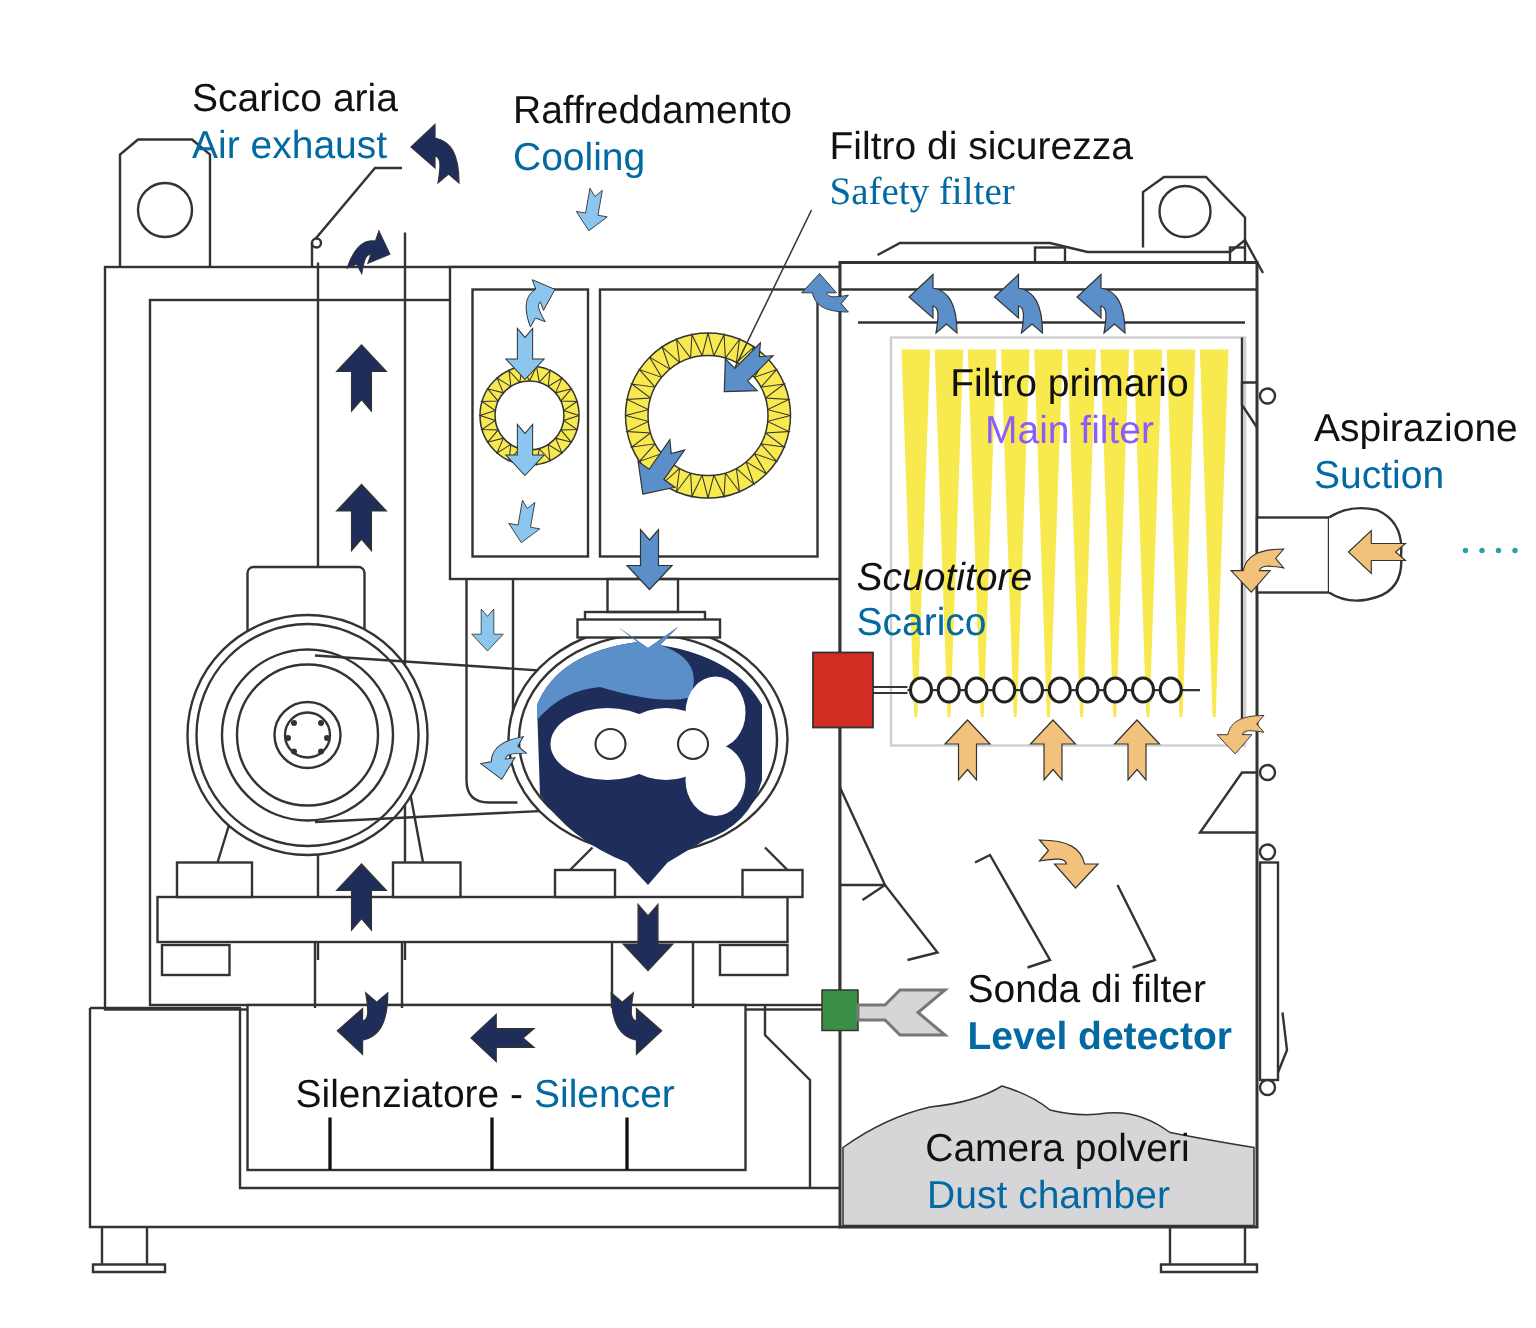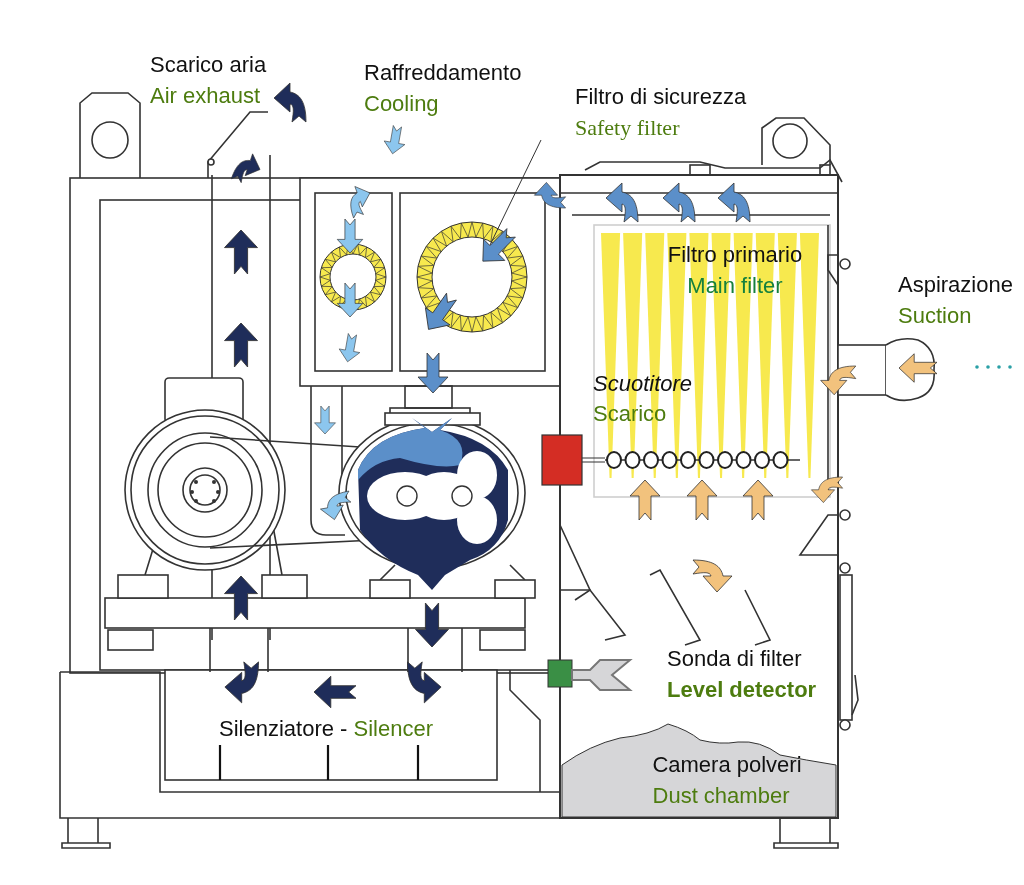--- a/index.html
+++ b/index.html
@@ -1,20 +1,20 @@
 <!DOCTYPE html>
 <html><head>
 <meta charset="utf-8">
 <style>
   html, body { margin:0; padding:0; background:#ffffff; }
   body { width:1024px; height:885px; position:relative; overflow:hidden; font-family:"Liberation Sans", sans-serif; }
   #diagram { position:absolute; left:0; top:0; width:1024px; height:885px; }
-  .lbl { position:absolute; font-family:"Liberation Sans", sans-serif; font-size:22px; line-height:26px; white-space:nowrap;margin-left:22px; }
+  .lbl { position:absolute; font-family:"Liberation Sans", sans-serif; font-size:26px; line-height:26px; white-space:nowrap; }
   .it { color:#111111; }
-  .en { color:#4d7c0f; }
+  .en { color:#0369a1; }
   .c { text-align:center; }
 </style>
 </head>
 <body>
 
 <svg id="diagram" viewBox="0 0 1024 885" xmlns="http://www.w3.org/2000/svg">
   <defs>
 
     <path id="arrUp" d="M0,-20 L15,-4 L6,-4 L6,20 L0,13 L-6,20 L-6,-4 L-15,-4 Z"></path>
     <path id="arrDown" d="M0,20 L15,4 L6,4 L6,-20 L0,-13 L-6,-20 L-6,4 L-15,4 Z"></path>
@@ -241,21 +241,21 @@
 <div class="lbl it" style="left:128px;top:52px;">Scarico aria</div>
 <div class="lbl en" style="left:128px;top:83px;">Air exhaust</div>
 
 <div class="lbl it" style="left:342px;top:60px;">Raffreddamento</div>
 <div class="lbl en" style="left:342px;top:91px;">Cooling</div>
 
 <div class="lbl it" style="left:553px;top:84px;">Filtro di sicurezza</div>
 <div class="lbl en" style="left:553px;top:115px;font-family:Liberation Serif, serif;">Safety filter</div>
 
 <div class="lbl it c" style="left:598px;top:242px;width:230px;text-align:center;">Filtro primario</div>
-<div class="lbl en c" style="left:598px;top:273px;width:230px;color:#15803d;">Main filter</div>
+<div class="lbl en c" style="left:598px;top:273px;width:230px;color:#8b5cf6;">Main filter</div>
 
 <div class="lbl it" style="left:876px;top:272px;">Aspirazione</div>
 <div class="lbl en" style="left:876px;top:303px;">Suction</div>
 
 <div class="lbl it" style="left:571px;top:371px;font-style:italic;">Scuotitore</div>
 <div class="lbl en" style="left:571px;top:401px;">Scarico</div>
 
 <div class="lbl it" style="left:645px;top:646px;">Sonda di filter</div>
 <div class="lbl en" style="left:645px;top:677px;font-weight:bold;">Level detector</div>
 

